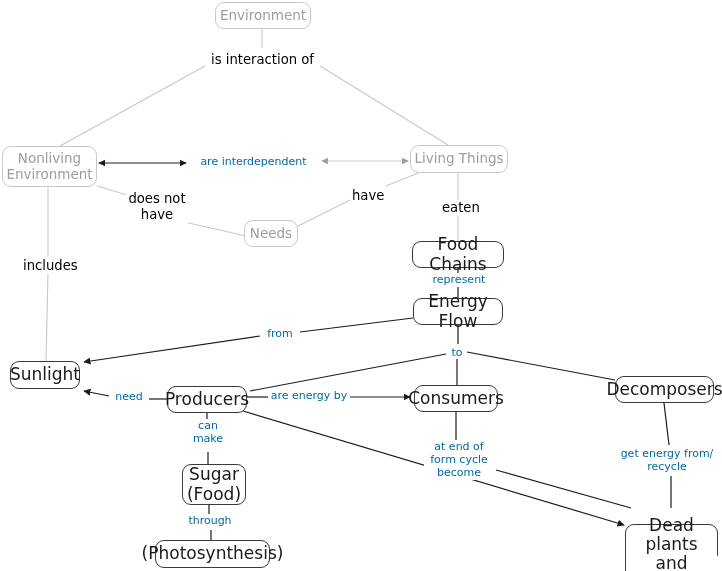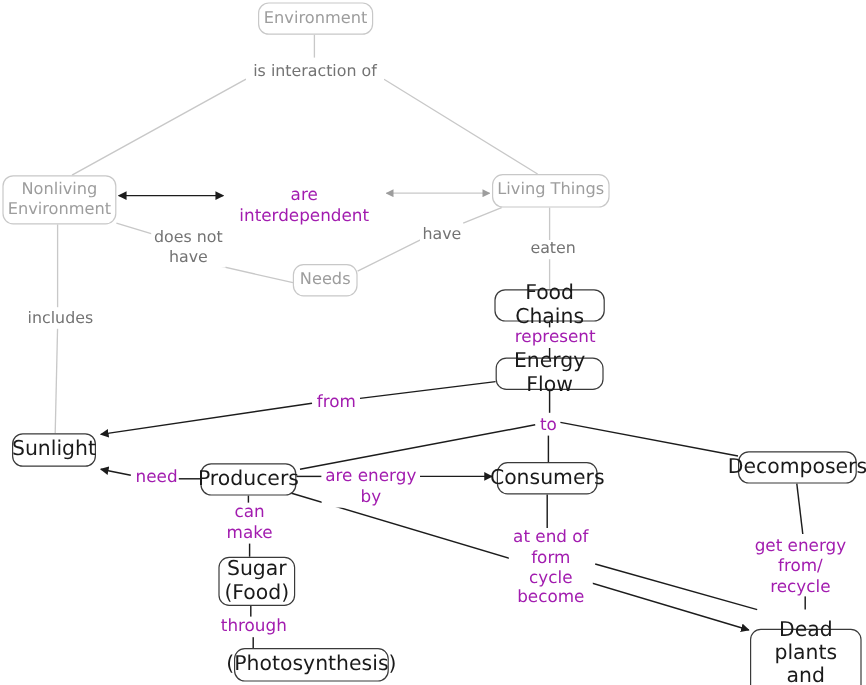--- a/index.html
+++ b/index.html
@@ -9,20 +9,21 @@
   }
   body {
     font-family: "DejaVu Sans", sans-serif;
   }
   #canvas {
     position: relative;
     width: 722px;
     height: 571px;
     background: #ffffff;
     overflow: hidden;
+    border-radius: 31px;
   }
   #edge-layer {
     position: absolute;
     left: 0;
     top: 0;
     width: 722px;
     height: 571px;
     pointer-events: none;
   }
   .node {
@@ -52,25 +53,25 @@
     position: absolute;
     box-sizing: border-box;
     text-align: center;
     background: #ffffff;
     line-height: 1.2;
     white-space: pre-line;
     padding: 0 2px;
     z-index: 4;
   }
   .edge-label.active {
-    color: #a21caf;
-    font-size: 14px;
+    color: #0369a1;
+    font-size: 11px;
   }
   .edge-label.faded {
-    color: #737373;
+    color: #000000;
     font-size: 13.2px;
   }
 </style>
 </head>
 <body>
 
 <div id="canvas">
 
   <svg id="edge-layer" viewBox="0 0 722 571" width="722" height="571" xmlns="http://www.w3.org/2000/svg">
     <defs>
@@ -134,21 +135,21 @@
       <div class="node active" style="left: 412px; top: 241px; width: 92px; height: 27px;">Food Chains</div>
       <div class="node active" style="left: 413px; top: 298px; width: 90px; height: 27px;">Energy Flow</div>
       <div class="node active" style="left: 10px; top: 361px; width: 70px; height: 28px;">Sunlight</div>
       <div class="node active" style="left: 167px; top: 386px; width: 80px; height: 27px;">Producers</div>
       <div class="node active" style="left: 414px; top: 385px; width: 84px; height: 27px;">Consumers</div>
       <div class="node active" style="left: 615px; top: 376px; width: 99px; height: 27px;">Decomposers</div>
       <div class="node active" style="left: 182px; top: 464px; width: 64px; height: 41px;">Sugar
 (Food)</div>
       <div class="node active" style="left: 625px; top: 524px; width: 93px; height: 60px;">Dead plants
 and animals</div>
-      <div class="node active" style="left: 155px; top: 540px; width: 129px; height: 28px; margin-left: 40px;">(Photosynthesis)</div>
+      <div class="node active" style="left: 155px; top: 540px; width: 115px; height: 28px;">(Photosynthesis)</div>
     </div>
   <div id="label-layer">
       <div class="edge-label faded" style="left: 205px; top: 52px; width: 115px;">is interaction of</div>
       <div class="edge-label active" style="left: 191px; top: 155px; width: 125px;">are interdependent</div>
       <div class="edge-label faded" style="left: 126px; top: 191px; width: 62px;">does not
 have</div>
       <div class="edge-label faded" style="left: 350px; top: 188px; width: 36px;">have</div>
       <div class="edge-label faded" style="left: 440px; top: 200px; width: 36px;">eaten</div>
       <div class="edge-label active" style="left: 427px; top: 273px; width: 64px;">represent</div>
       <div class="edge-label faded" style="left: 21px; top: 258px; width: 54px;">includes</div>

